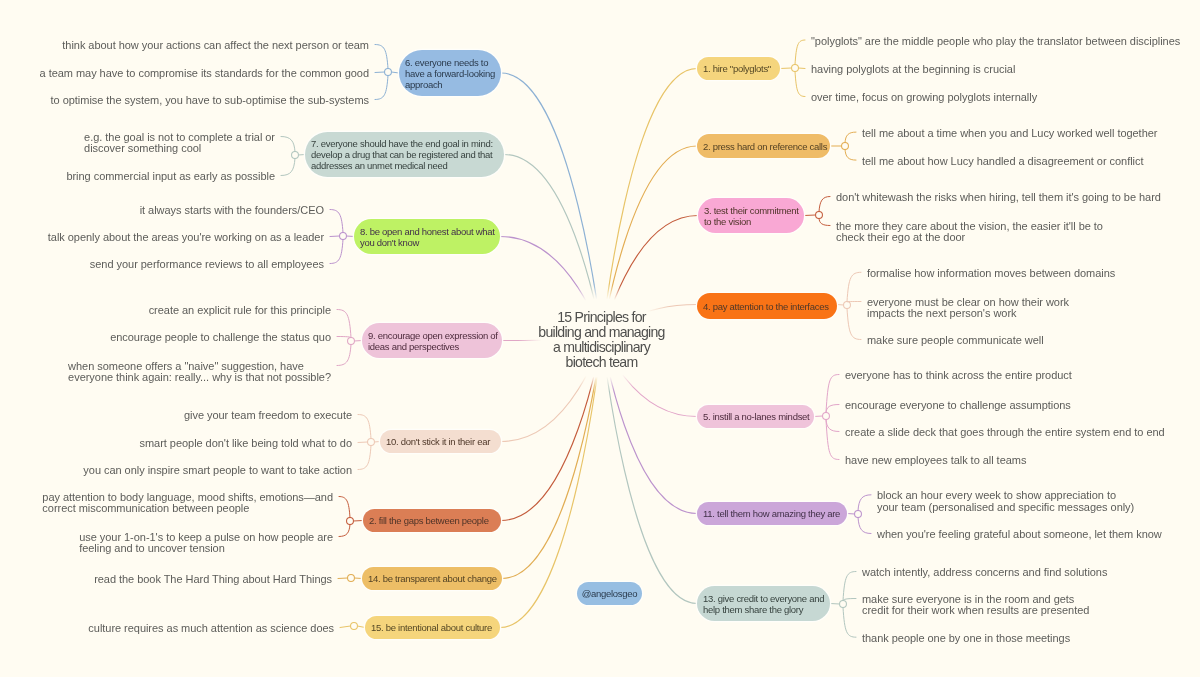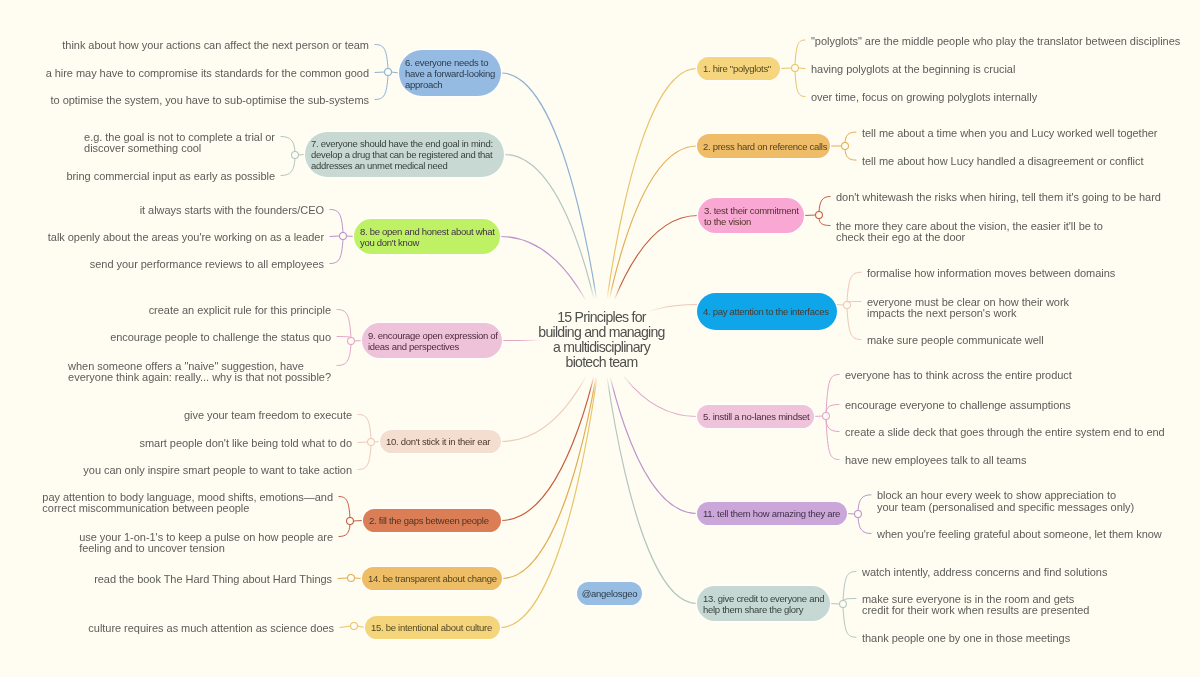--- a/index.html
+++ b/index.html
@@ -132,21 +132,21 @@
         <span class="nl">2. press hard on reference calls</span>
       </div>
     <div class="leaf r" style="left:862px;top:127.6px"><div class="leaf-lines"><div>tell me about a time when you and Lucy worked well together</div></div></div>
     <div class="leaf r" style="left:862px;top:155.6px"><div class="leaf-lines"><div>tell me about how Lucy handled a disagreement or conflict</div></div></div>
     <div class="branch-node right" style="left:698px;top:198px;width:106px;height:35px;background:#f9a8d4;color:#4f3429">
         <span class="nl">3. test their commitment</span>
         <span class="nl">to the vision</span>
       </div>
     <div class="leaf r" style="left:836px;top:192px"><div class="leaf-lines"><div>don't whitewash the risks when hiring, tell them it's going to be hard</div></div></div>
     <div class="leaf r" style="left:836px;top:221px"><div class="leaf-lines"><div>the more they care about the vision, the easier it'll be to</div><div>check their ego at the door</div></div></div>
-    <div class="branch-node right" style="left:697px;top:293px;width:140px;height:37px;background:#0ea5e9;color:#503828">
+    <div class="branch-node right" style="left:697px;top:293px;width:140px;height:26px;background:#f97316;color:#503828">
         <span class="nl">4. pay attention to the interfaces</span>
       </div>
     <div class="leaf r" style="left:867px;top:267.8px"><div class="leaf-lines"><div>formalise how information moves between domains</div></div></div>
     <div class="leaf r" style="left:867px;top:297px"><div class="leaf-lines"><div>everyone must be clear on how their work</div><div>impacts the next person's work</div></div></div>
     <div class="leaf r" style="left:867px;top:335px"><div class="leaf-lines"><div>make sure people communicate well</div></div></div>
     <div class="branch-node right" style="left:697px;top:405px;width:117px;height:23px;background:#efc3da;color:#4d2b3d">
         <span class="nl">5. instill a no-lanes mindset</span>
       </div>
     <div class="leaf r" style="left:845px;top:370px"><div class="leaf-lines"><div>everyone has to think across the entire product</div></div></div>
     <div class="leaf r" style="left:845px;top:400px"><div class="leaf-lines"><div>encourage everyone to challenge assumptions</div></div></div>
@@ -163,21 +163,21 @@
       </div>
     <div class="leaf r" style="left:862px;top:567px"><div class="leaf-lines"><div>watch intently, address concerns and find solutions</div></div></div>
     <div class="leaf r" style="left:862px;top:594px"><div class="leaf-lines"><div>make sure everyone is in the room and gets</div><div>credit for their work when results are presented</div></div></div>
     <div class="leaf r" style="left:862px;top:632.7px"><div class="leaf-lines"><div>thank people one by one in those meetings</div></div></div>
     <div class="branch-node left" style="left:399px;top:50px;width:102px;height:46px;background:#96bbe2;color:#2b3b4d">
         <span class="nl">6. everyone needs to</span>
         <span class="nl">have a forward-looking</span>
         <span class="nl">approach</span>
       </div>
     <div class="leaf l" style="left:0;width:369px;top:40px;text-align:right"><div class="leaf-lines"><div>think about how your actions can affect the next person or team</div></div></div>
-    <div class="leaf l" style="left:0;width:369px;top:68px;text-align:right"><div class="leaf-lines"><div>a hire may have to compromise its standards for the common good</div></div></div>
+    <div class="leaf l" style="left:0;width:369px;top:68px;text-align:right"><div class="leaf-lines"><div>a team may have to compromise its standards for the common good</div></div></div>
     <div class="leaf l" style="left:0;width:369px;top:95px;text-align:right"><div class="leaf-lines"><div>to optimise the system, you have to sub-optimise the sub-systems</div></div></div>
     <div class="branch-node left" style="left:305px;top:132px;width:199px;height:45px;background:#c8d9d3;color:#36413e">
         <span class="nl">7. everyone should have the end goal in mind:</span>
         <span class="nl">develop a drug that can be registered and that</span>
         <span class="nl">addresses an unmet medical need</span>
       </div>
     <div class="leaf l" style="left:0;width:275px;top:132px;text-align:right"><div class="leaf-lines"><div>e.g. the goal is not to complete a trial or</div><div>discover something cool</div></div></div>
     <div class="leaf l" style="left:0;width:275px;top:171px;text-align:right"><div class="leaf-lines"><div>bring commercial input as early as possible</div></div></div>
     <div class="branch-node left" style="left:354px;top:219px;width:146px;height:35px;background:#bef264;color:#412f49">
         <span class="nl">8. be open and honest about what</span>

